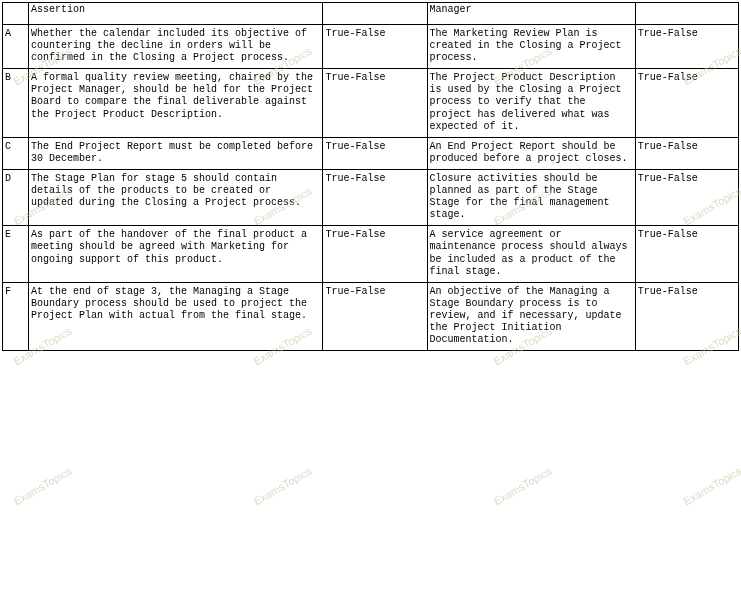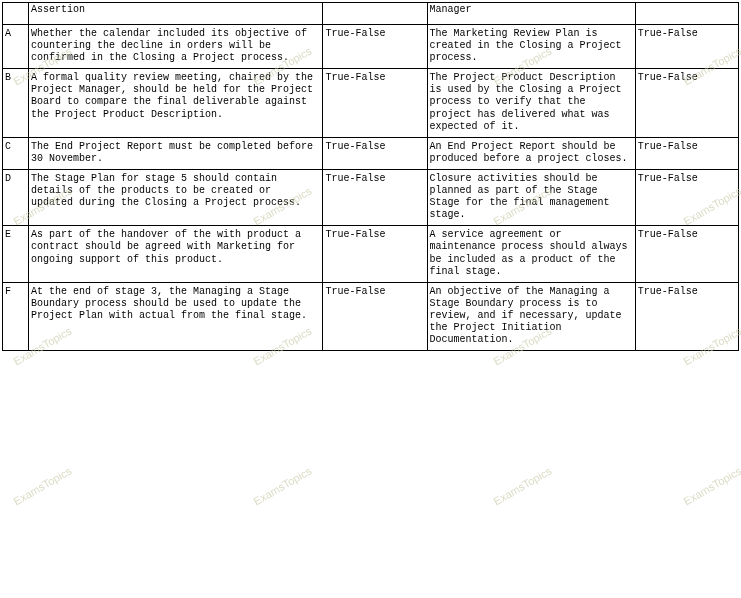--- a/index.html
+++ b/index.html
@@ -89,42 +89,42 @@
         </tr>
         <tr>
           <td class="label">B</td>
           <td>A formal quality review meeting, chaired by the Project Manager, should be held for the Project Board to compare the final deliverable against the Project Product Description.</td>
           <td>True-False</td>
           <td>The Project Product Description is used by the Closing a Project process to verify that the project has delivered what was expected of it.</td>
           <td>True-False</td>
         </tr>
         <tr>
           <td class="label">C</td>
-          <td>The End Project Report must be completed before 30 November.</td>
+          <td>The End Project Report must be completed before 30 December.</td>
           <td>True-False</td>
           <td>An End Project Report should be produced before a project closes.</td>
           <td>True-False</td>
         </tr>
         <tr>
           <td class="label">D</td>
           <td>The Stage Plan for stage 5 should contain details of the products to be created or updated during the Closing a Project process.</td>
           <td>True-False</td>
           <td>Closure activities should be planned as part of the Stage Stage for the final management stage.</td>
           <td>True-False</td>
         </tr>
         <tr>
           <td class="label">E</td>
-          <td>As part of the handover of the with product a contract should be agreed with Marketing for ongoing support of this product.</td>
+          <td>As part of the handover of the final product a meeting should be agreed with Marketing for ongoing support of this product.</td>
           <td>True-False</td>
           <td>A service agreement or maintenance process should always be included as a product of the final stage.</td>
           <td>True-False</td>
         </tr>
         <tr>
           <td class="label">F</td>
-          <td>At the end of stage 3, the Managing a Stage Boundary process should be used to update the Project Plan with actual from the final stage.</td>
+          <td>At the end of stage 3, the Managing a Stage Boundary process should be used to project the Project Plan with actual from the final stage.</td>
           <td>True-False</td>
           <td>An objective of the Managing a Stage Boundary process is to review, and if necessary, update the Project Initiation Documentation.</td>
           <td>True-False</td>
         </tr>
       </tbody>
   </table>
 
   <div id="watermark-layer">
       <div class="wm" style="left: 10px; top: 60px;">ExamsTopics</div>
       <div class="wm" style="left: 250px; top: 60px;">ExamsTopics</div>

